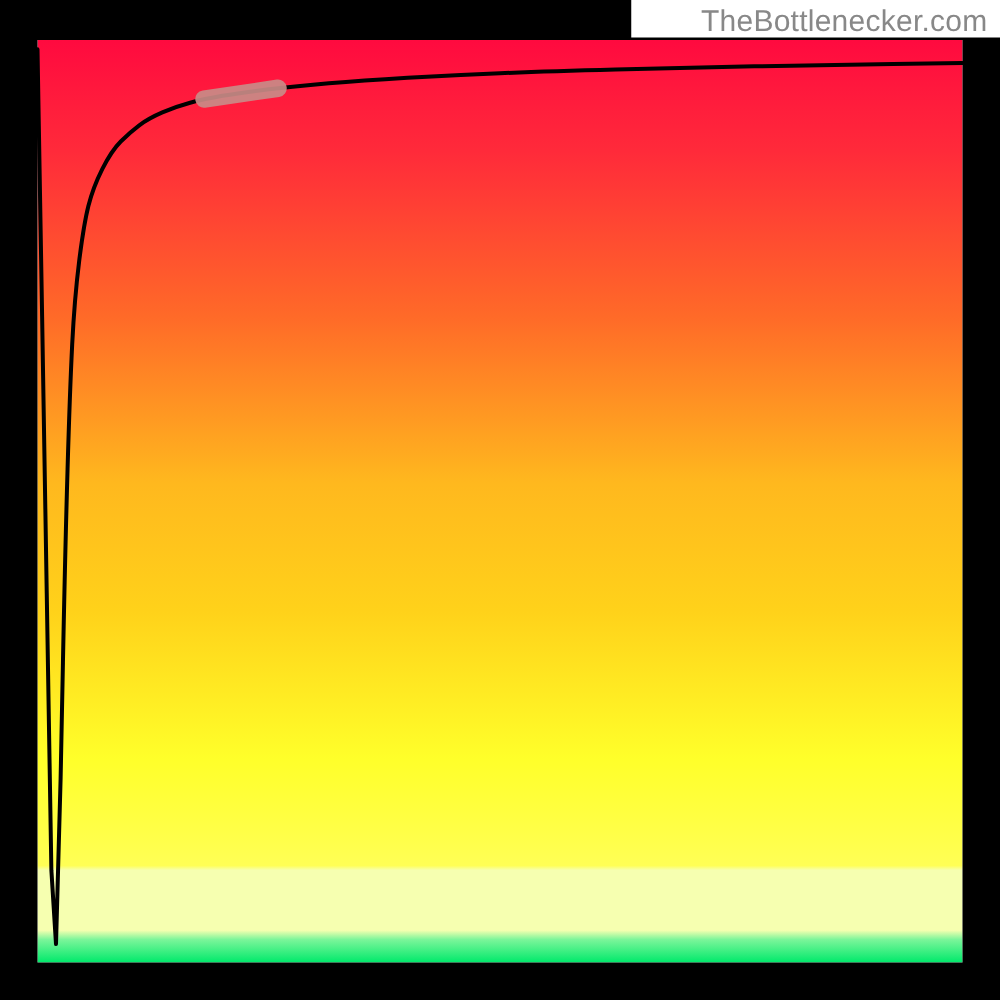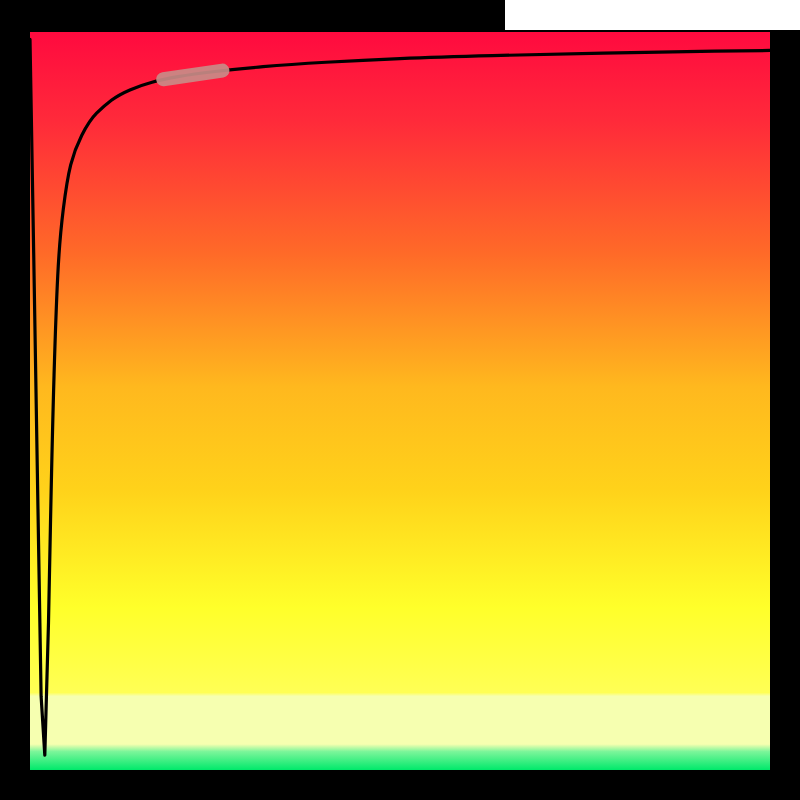--- a/index.html
+++ b/index.html
@@ -27,20 +27,21 @@
     z-index: 10;
   }
   svg {
     display: block;
   }
 </style>
 </head>
 <body>
 
 <div class="stage">
+  <div class="watermark">TheBottlenecker.com</div>
   <svg id="svg" width="800" height="800" viewBox="0 0 800 800">
       <defs>
         <linearGradient id="bg-grad" x1="0" y1="0" x2="0" y2="1">
           <stop offset="0" stop-color="#FF0A3F"></stop>
           <stop offset="0.12" stop-color="#FF2A3A"></stop>
           <stop offset="0.3" stop-color="#FF6A28"></stop>
           <stop offset="0.48" stop-color="#FFB81E"></stop>
           <stop offset="0.62" stop-color="#FFD21A"></stop>
           <stop offset="0.78" stop-color="#FFFF2A"></stop>
           <stop offset="0.895" stop-color="#FFFF55"></stop>

